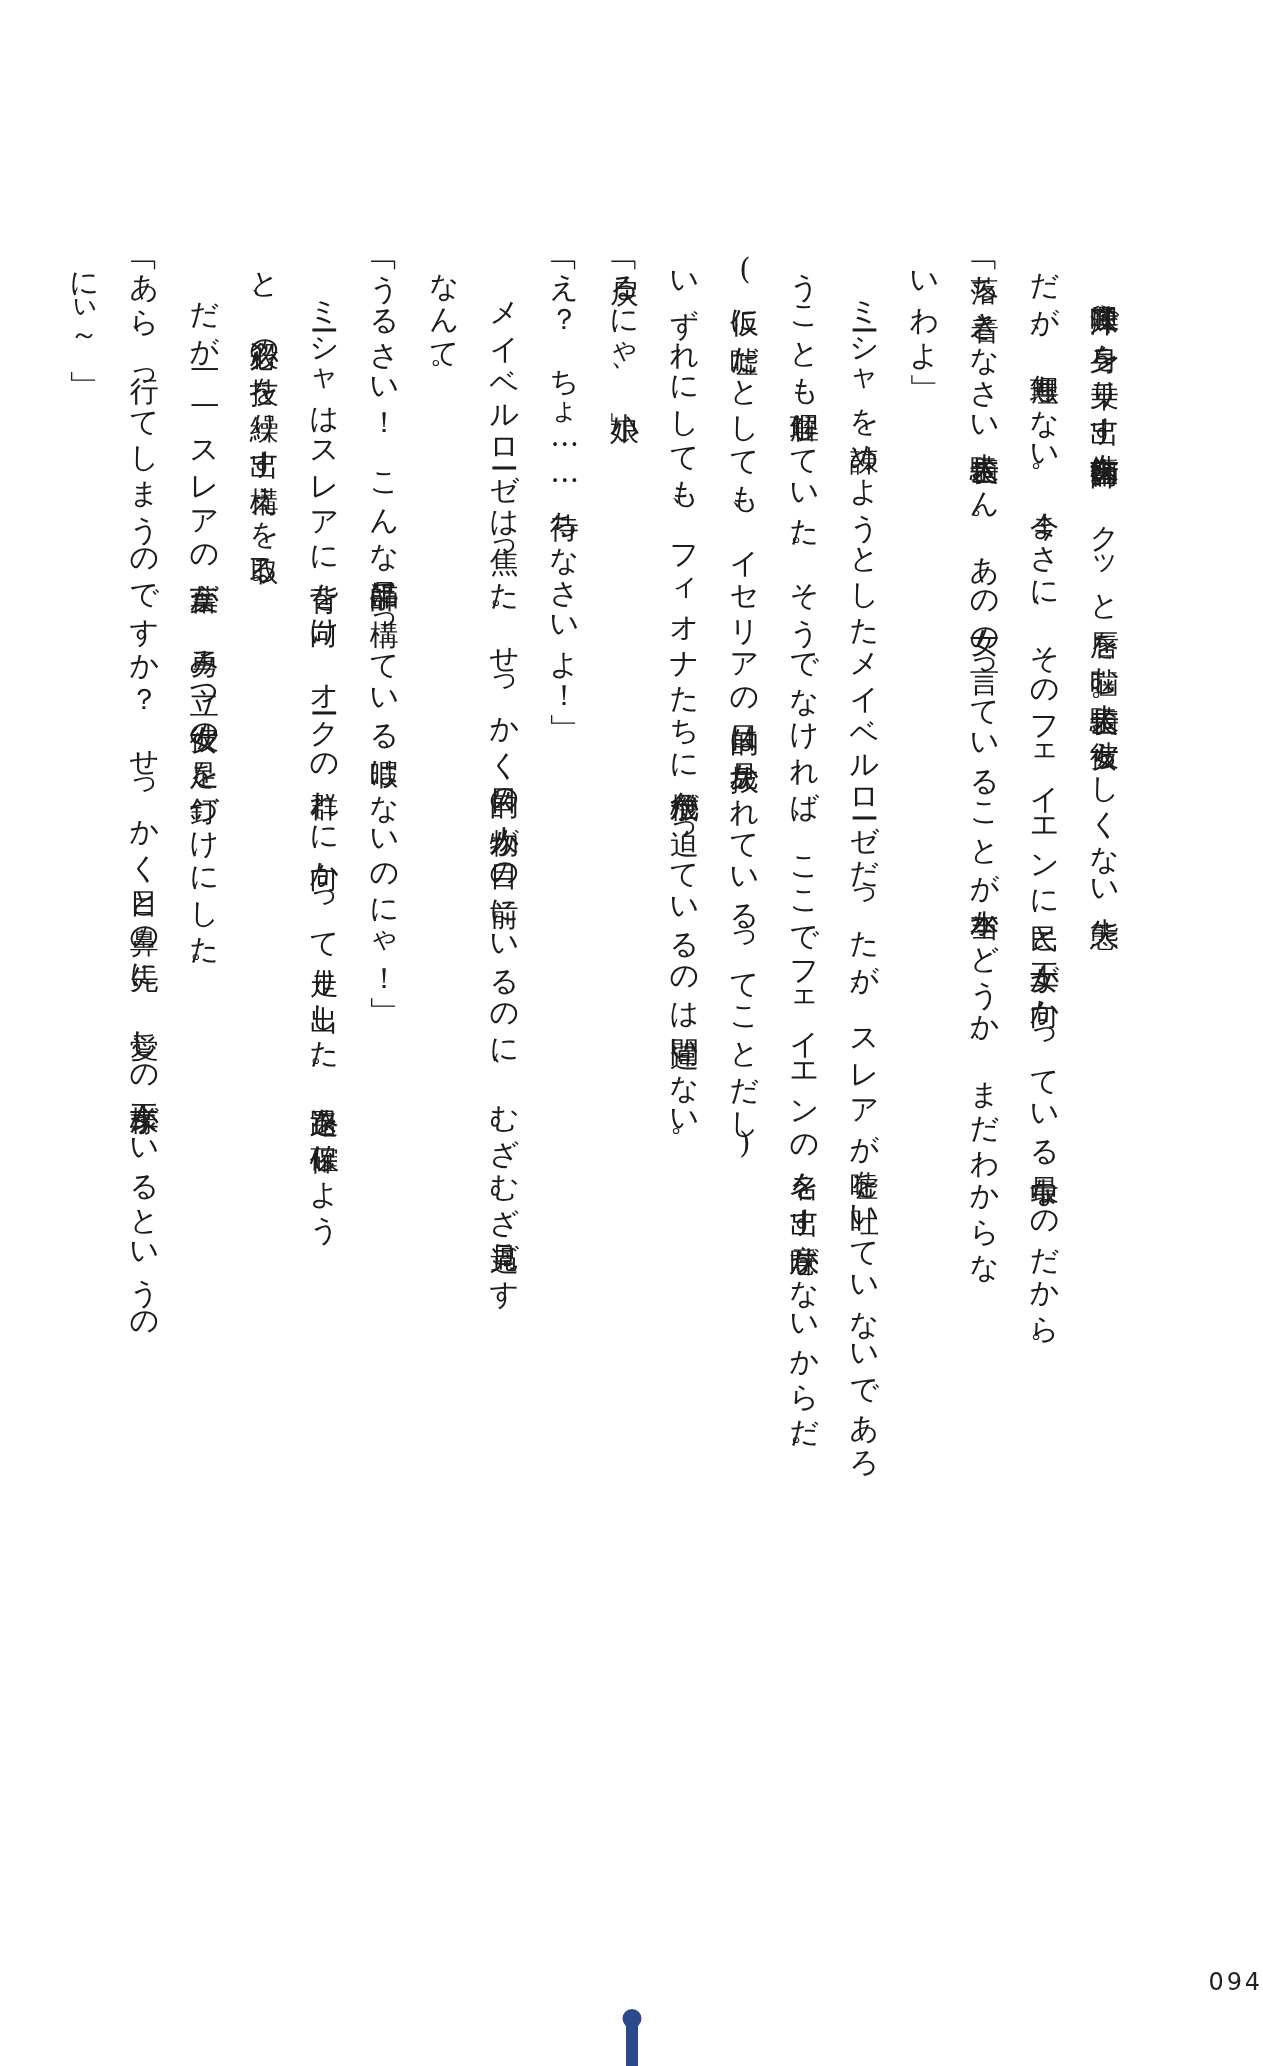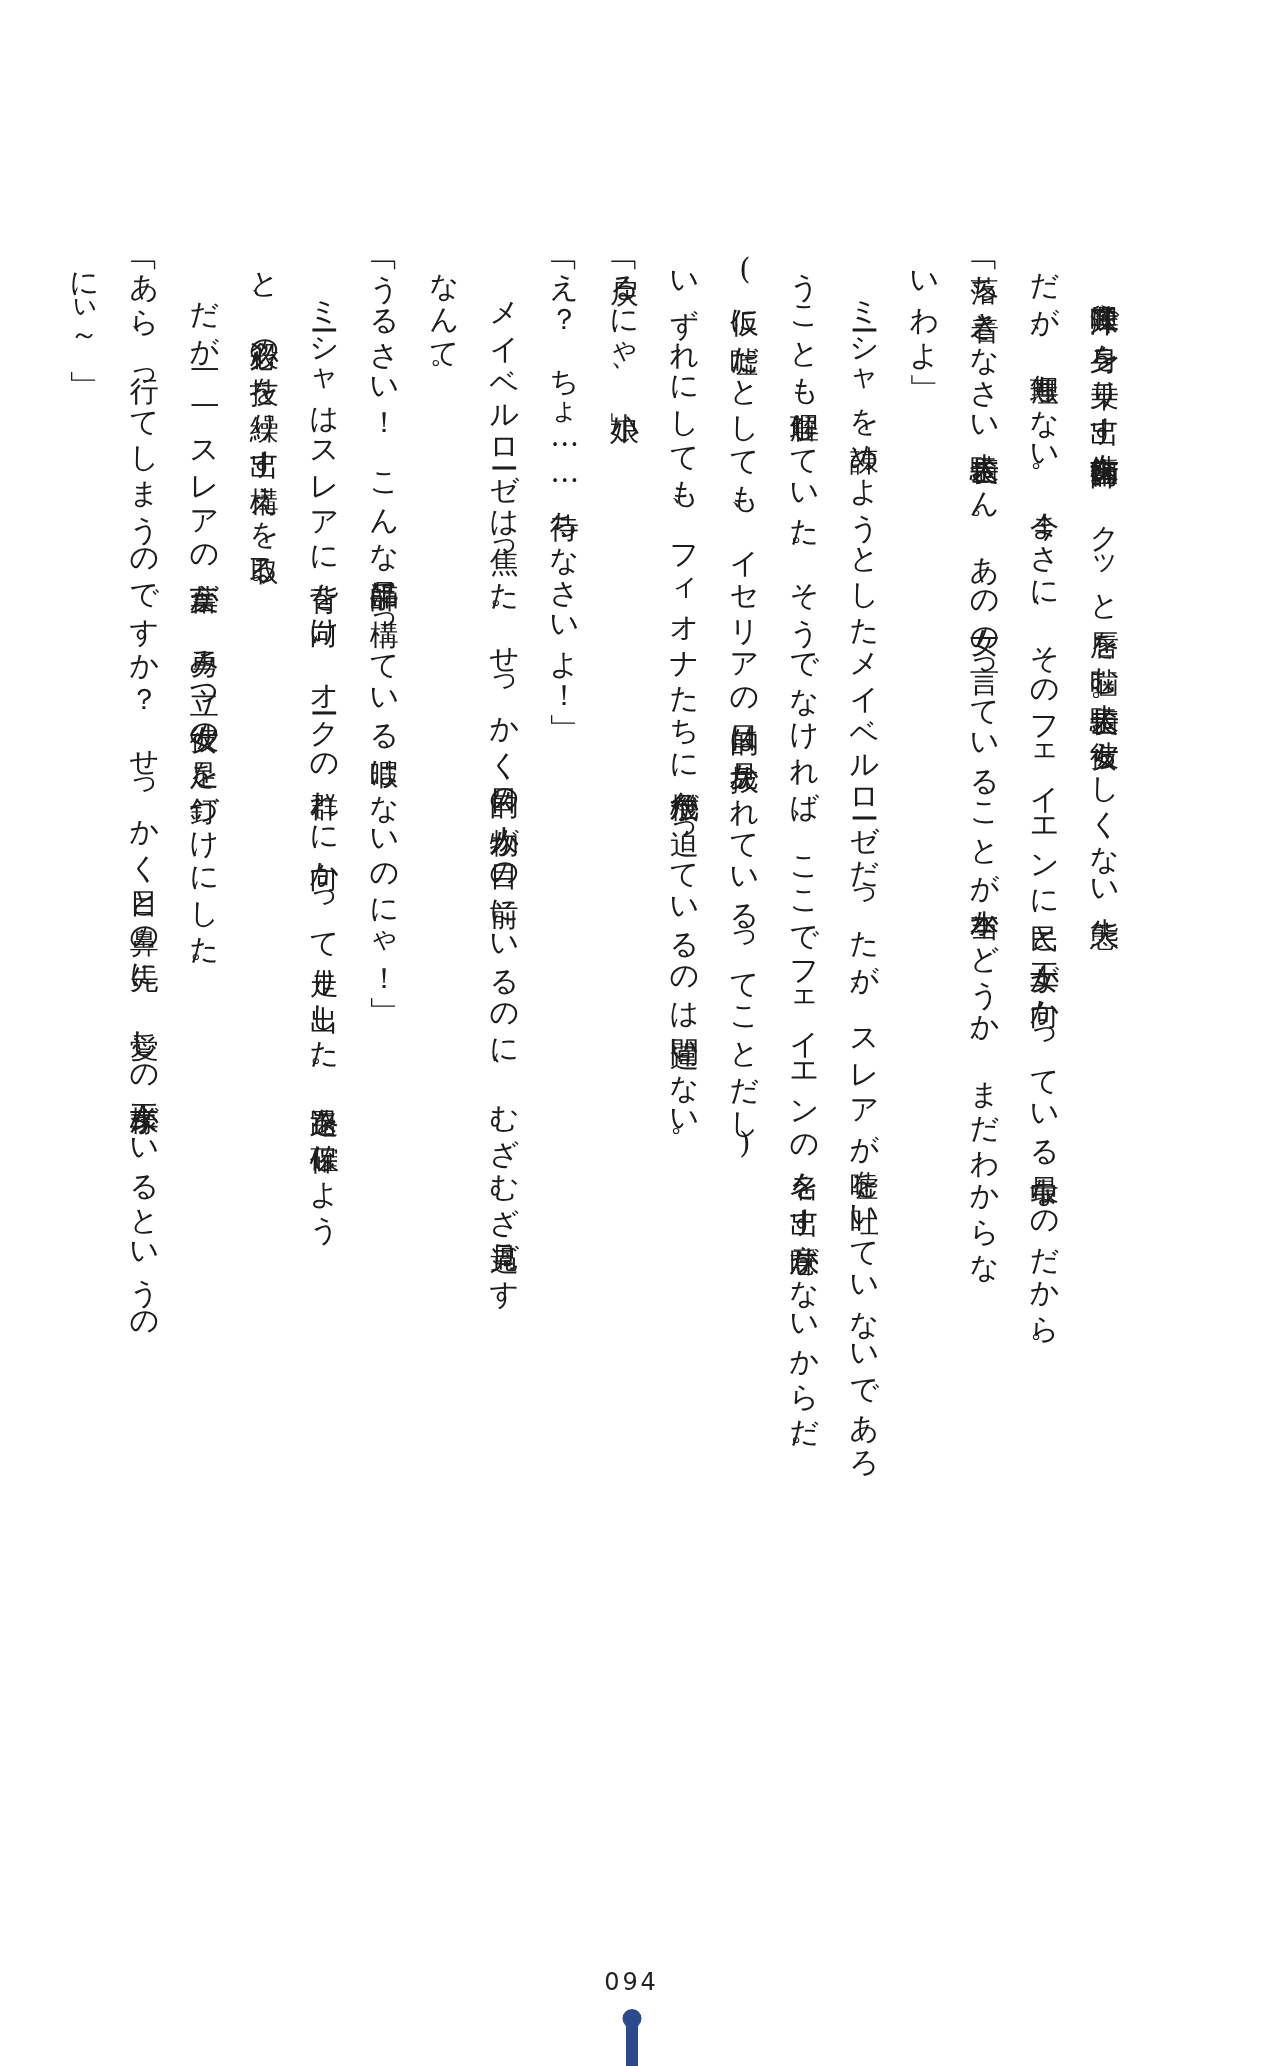--- a/index.html
+++ b/index.html
@@ -50,21 +50,21 @@
   }
   .vtext p.ind {
     text-indent: 1em;
   }
 
   .page-number {
     position: absolute;
     left: 0;
     right: 0;
     bottom: 70px;
-    text-align: center;
+    text-align: right;
     font-family: "DejaVu Sans", "Liberation Sans", sans-serif;
     font-size: 24px;
     letter-spacing: 0.12em;
     color: #222222;
   }
 
   .footer-mark {
     position: absolute;
     left: 50%;
     bottom: 0px;

